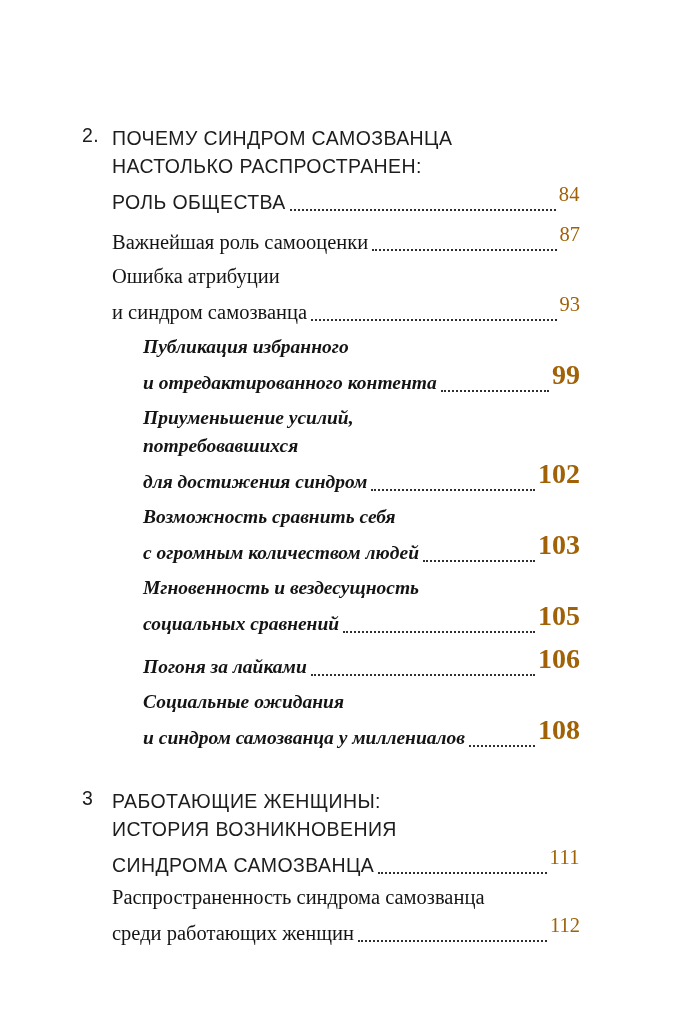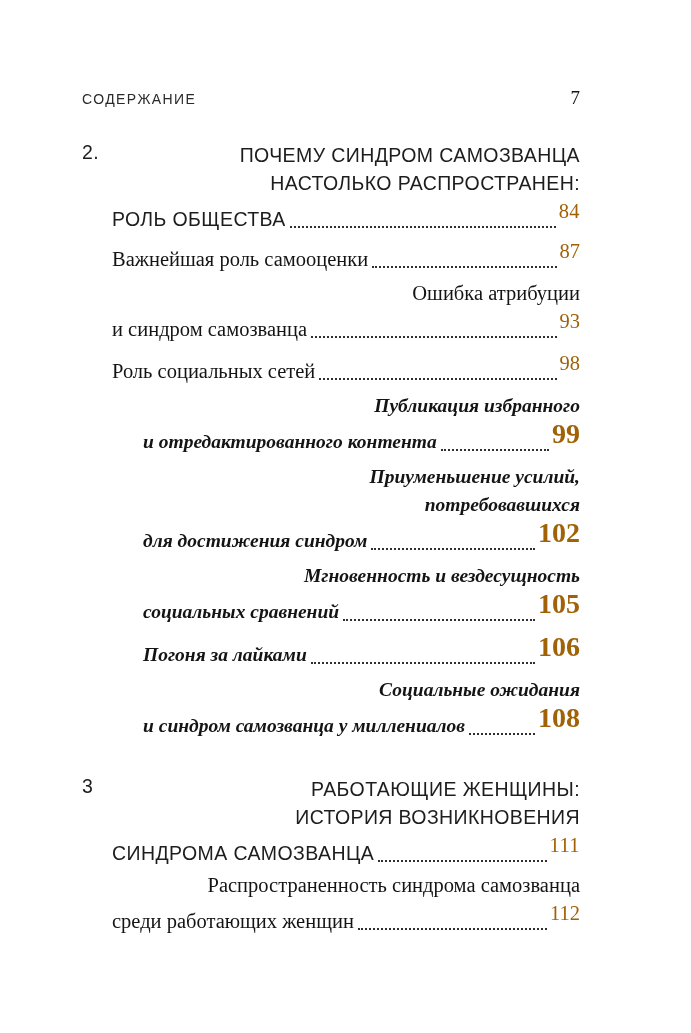--- a/index.html
+++ b/index.html
@@ -40,21 +40,20 @@
   }
 
   
   .entry {
     display: flex;
     margin-top: 6px;
   }
   .entry-body {
     flex: 1 1 auto;
     min-width: 0;
-    text-align: right;
   }
   .line {
     line-height: 28px;
   }
   .dotline {
     display: flex;
   }
   .dotline .t {
     flex: 0 0 auto;
     white-space: nowrap;
@@ -108,24 +107,20 @@
   .gap-first-section { margin-top: 4px; }
   .gap-sub { margin-top: 7px; }
   .gap-chapter-3 { margin-top: 35px; }
 </style>
 </head>
 <body>
 
 <div class="page">
   <div class="content">
 
-    <div class="running-header">
-      <span class="running-title">СОДЕРЖАНИЕ</span>
-      <span class="page-folio">7</span>
-    </div>
 
     <div class="entry chapter gap-after-header">
       <span class="num">2.</span>
       <div class="entry-body">
         <div class="line">ПОЧЕМУ СИНДРОМ САМОЗВАНЦА</div>
         <div class="line">НАСТОЛЬКО РАСПРОСТРАНЕН:</div>
         <div class="line dotline">
           <span class="t">РОЛЬ ОБЩЕСТВА</span>
           <span class="leader"></span>
           <span class="pageno">84</span>
@@ -147,29 +142,20 @@
       <div class="entry-body">
         <div class="line">Ошибка атрибуции</div>
         <div class="line dotline">
           <span class="t">и синдром самозванца</span>
           <span class="leader"></span>
           <span class="pageno">93</span>
         </div>
       </div>
     </div>
 
-    <div class="entry section">
-      <div class="entry-body">
-        <div class="line dotline">
-          <span class="t">Роль социальных сетей</span>
-          <span class="leader"></span>
-          <span class="pageno">98</span>
-        </div>
-      </div>
-    </div>
 
     <div class="entry subsection gap-sub">
       <div class="entry-body">
         <div class="line">Публикация избранного</div>
         <div class="line dotline">
           <span class="t">и отредактированного контента</span>
           <span class="leader"></span>
           <span class="pageno">99</span>
         </div>
       </div>
@@ -180,20 +166,30 @@
         <div class="line">Приуменьшение усилий,</div>
         <div class="line">потребовавшихся</div>
         <div class="line dotline">
           <span class="t">для достижения синдром</span>
           <span class="leader"></span>
           <span class="pageno">102</span>
         </div>
       </div>
     </div>
 
+    <div class="entry subsection gap-sub">
+      <div class="entry-body">
+        <div class="line">Возможность сравнить себя</div>
+        <div class="line dotline">
+          <span class="t">с огромным количеством людей</span>
+          <span class="leader"></span>
+          <span class="pageno">103</span>
+        </div>
+      </div>
+    </div>
 
     <div class="entry subsection gap-sub">
       <div class="entry-body">
         <div class="line">Мгновенность и вездесущность</div>
         <div class="line dotline">
           <span class="t">социальных сравнений</span>
           <span class="leader"></span>
           <span class="pageno">105</span>
         </div>
       </div>

